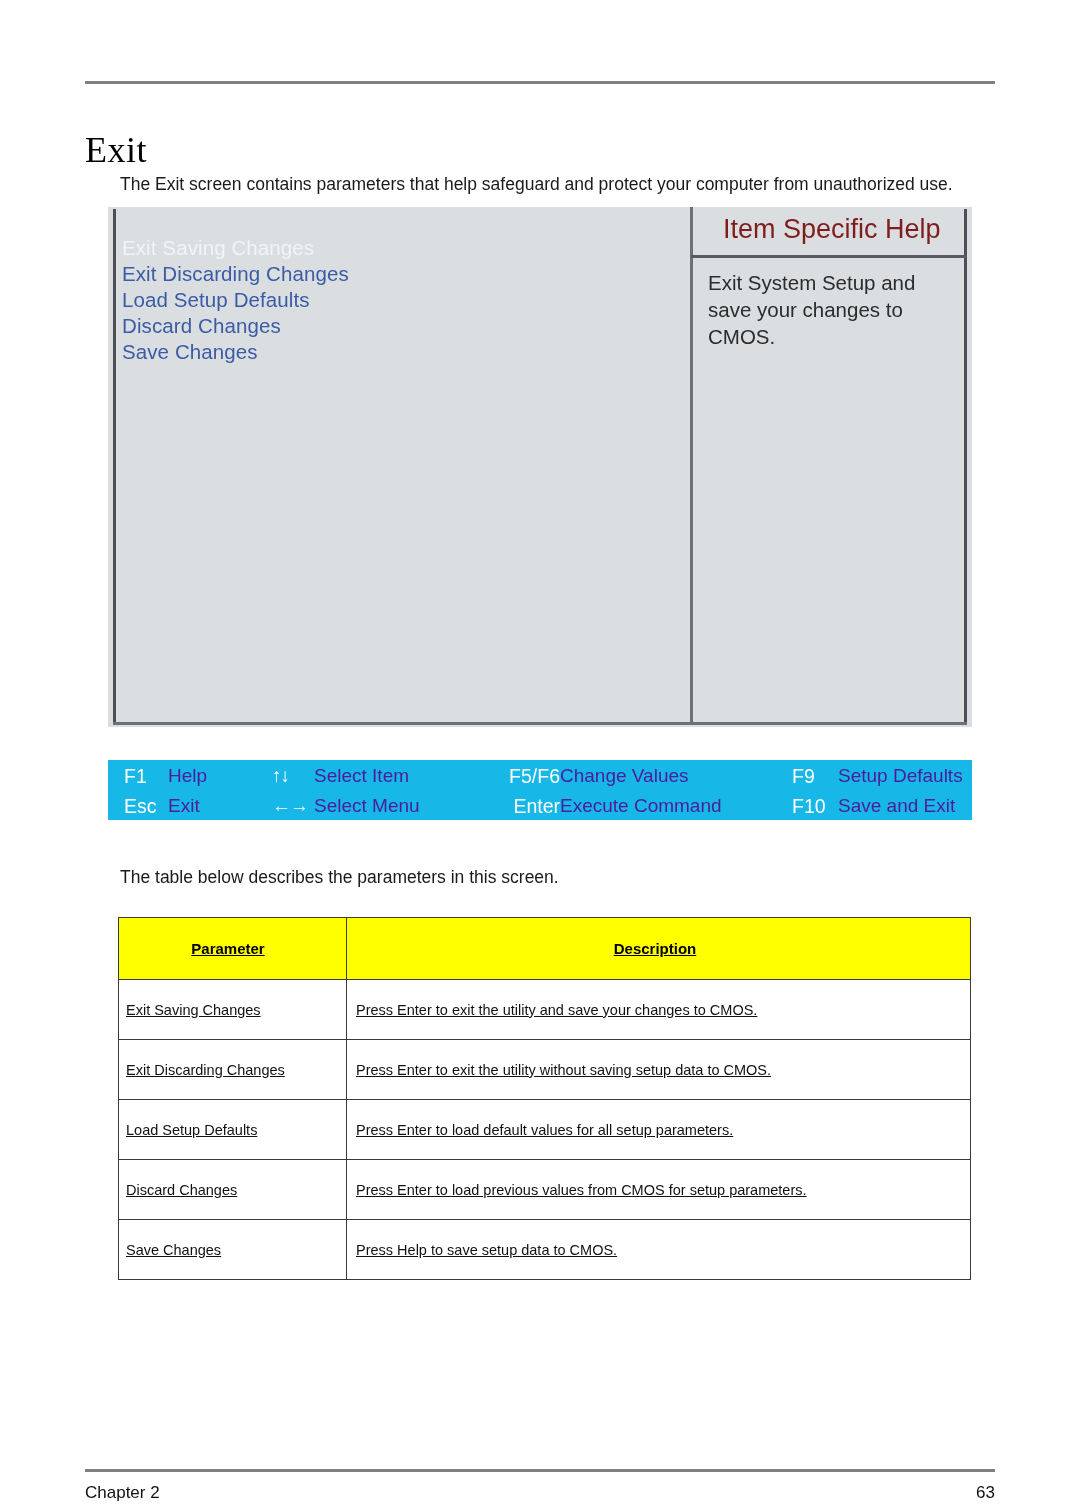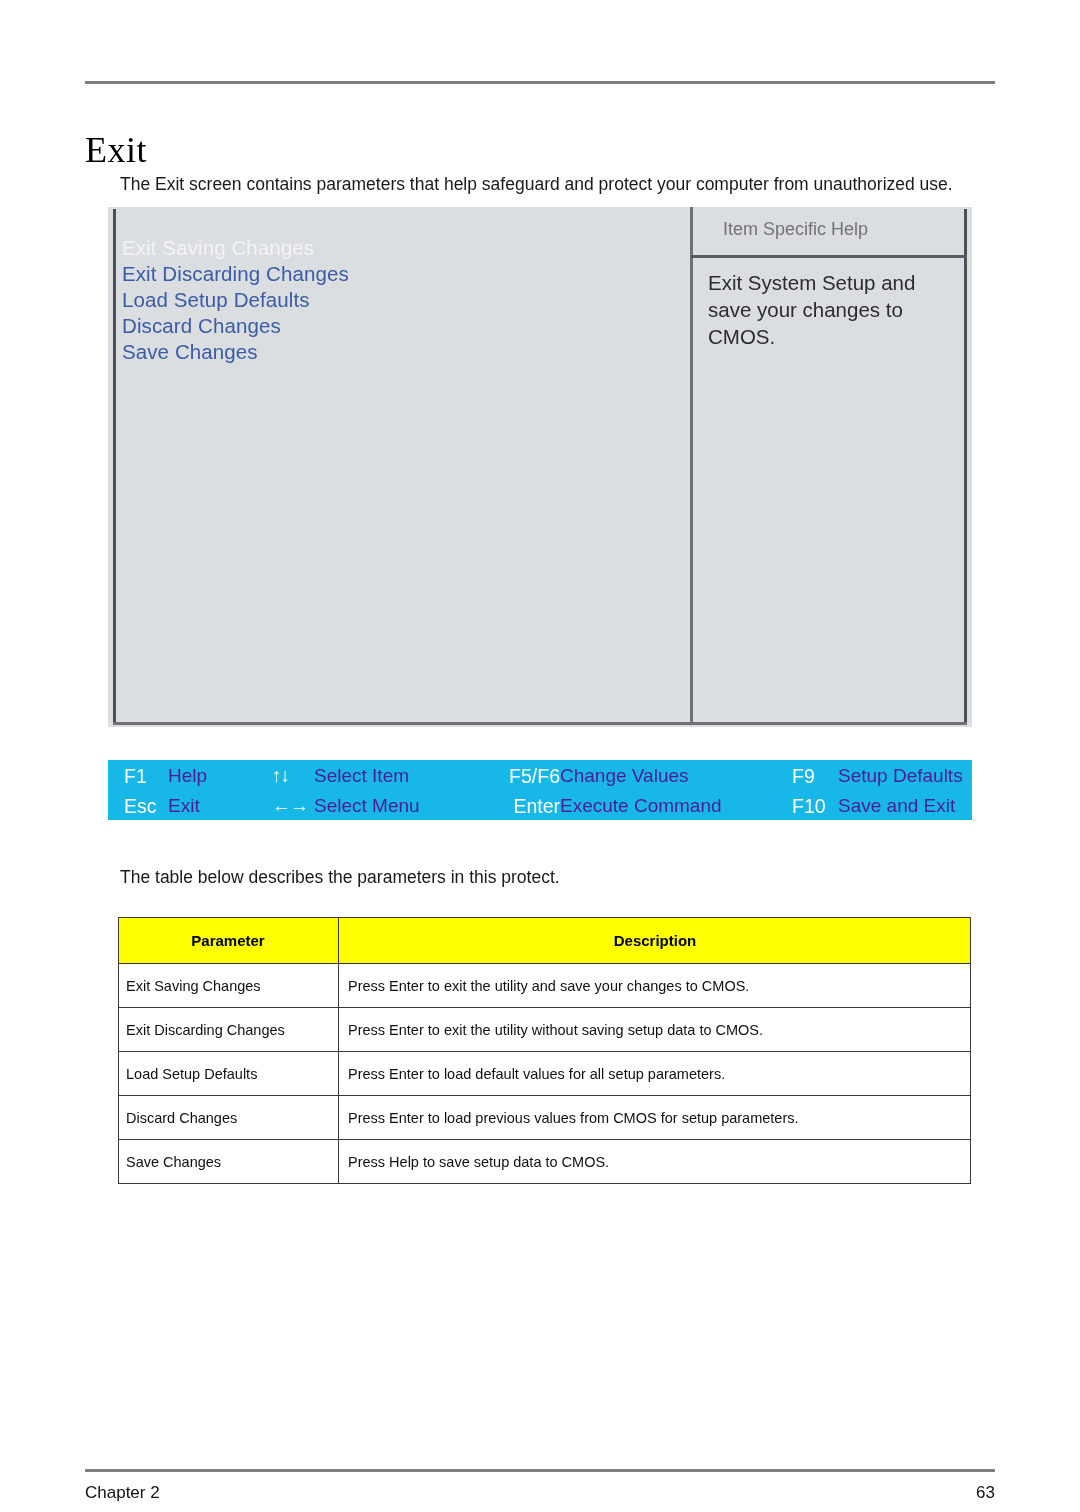--- a/index.html
+++ b/index.html
@@ -144,23 +144,23 @@
     white-space: nowrap;
   }
   .bios-menu-item.selected {
     color: #f2f4f6;
   }
 
   .help-title {
     position: absolute;
     left: 615px;
     top: 8px;
-    font-size: 18px;
+    font-size: 27px;
     line-height: 28px;
-    color: #737373;
+    color: #7f1d1d;
     white-space: nowrap;
   }
   .help-body {
     position: absolute;
     left: 600px;
     top: 62px;
     width: 250px;
     font-size: 20.5px;
     line-height: 27px;
     color: #2c2c2c;
@@ -223,22 +223,23 @@
   .ptable {
     position: absolute;
     left: 118px;
     top: 885px;
     width: 853px;
     border-collapse: collapse;
     font-size: 14.5px;
   }
   .ptable td, .ptable th {
     border: 1.5px solid #3a3a3a;
-    padding: 8px;
+    padding: 16px;
     vertical-align: middle;
+    text-decoration: underline;
   }
   .ptable thead th {
     background: #ffff00;
     color: #000000;
     font-weight: bold;
     font-size: 15px;
     height: 29px;
     text-align: center;
   }
   .ptable tbody td {
@@ -337,21 +338,21 @@
         </div>
         <div class="fncell c4">
           <span class="fnkey">F10</span>
           <span class="fnlabel">Save and Exit</span>
         </div>
       </div>
 
     </div>
   </div>
 
-  <p class="mid-note">The table below describes the parameters in this protect.</p>
+  <p class="mid-note">The table below describes the parameters in this screen.</p>
 
   <table class="ptable">
     <thead>
       <tr>
         <th class="col-param">Parameter</th>
         <th class="col-desc">Description</th>
       </tr>
     </thead>
     <tbody>
       <tr>

